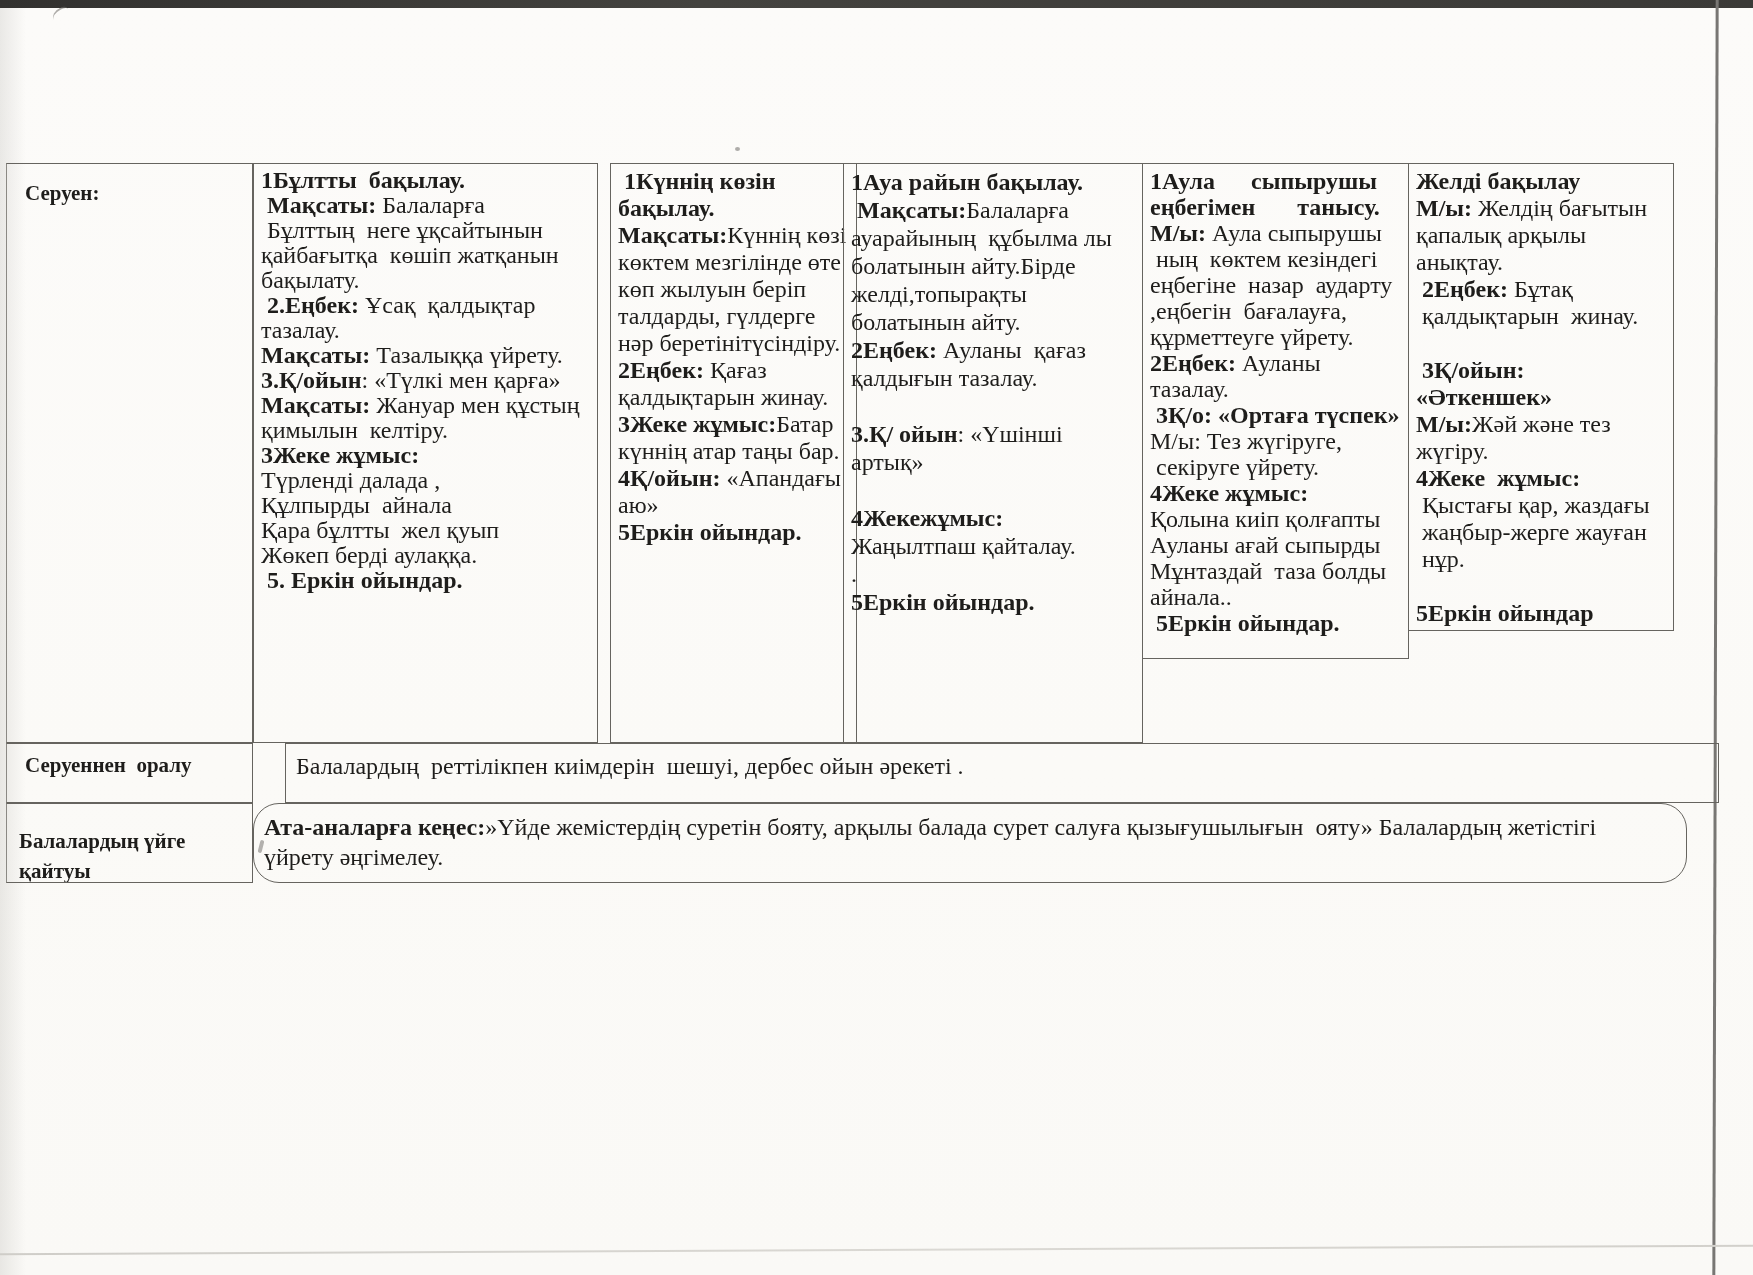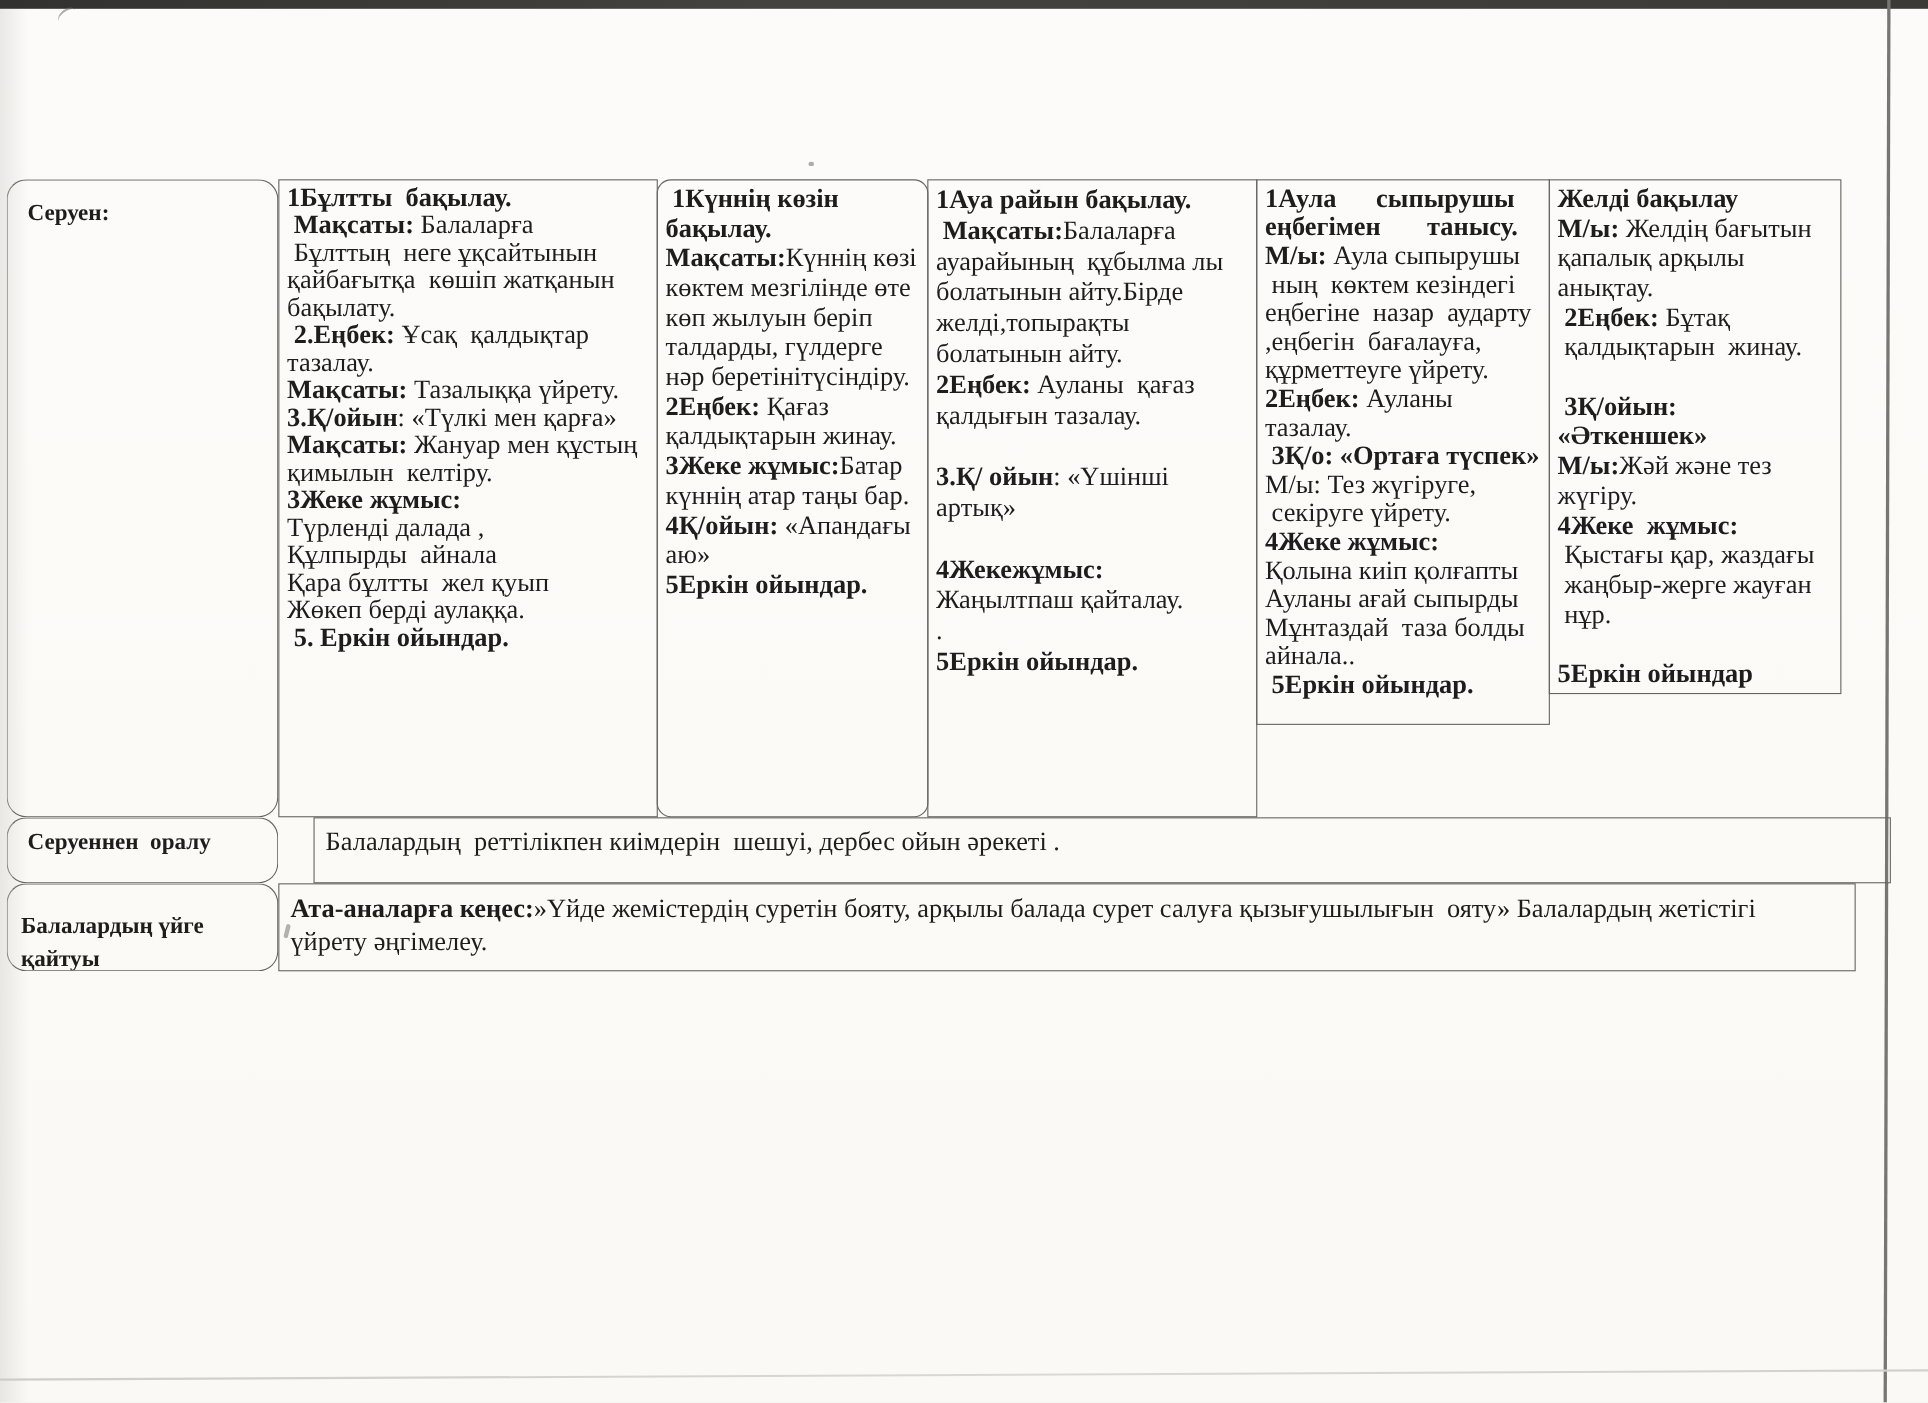--- a/index.html
+++ b/index.html
@@ -28,21 +28,21 @@
     position:absolute;left:0;top:1249px;width:1753px;height:2px;
     background:linear-gradient(90deg,#cfcdc8,#dbd9d4 55%,#d2d0cb);
     transform:rotate(-.28deg);
   }
   .cell{
     position:absolute;box-sizing:border-box;border:1px solid #66645f;
     color:#1e1d1b;font-size:24px;line-height:26px;padding:4px 7px;
     overflow:hidden;
   }
   .cell .ln{white-space:pre-wrap;}
-  .lbl{font-weight:bold;font-size:21px;white-space:pre-wrap;border-left-color:#8b8984;border-radius:18px;}
+  .lbl{font-weight:bold;font-size:21px;white-space:pre-wrap;border-left-color:#8b8984;}
   .mark{position:absolute;pointer-events:none;}
   b{font-weight:bold;}
 </style>
 </head>
 <body>
 
 <div class="scan">
 
   <div class="topband"></div>
   <div class="leftshade"></div>
@@ -68,21 +68,21 @@
       <div class="ln"><b>Мақсаты:</b><span> Жануар мен құстың</span></div>
       <div class="ln"><span>қимылын  келтіру.</span></div>
       <div class="ln"><b>3Жеке жұмыс:</b></div>
       <div class="ln"><span>Түрленді далада ,</span></div>
       <div class="ln"><span>Құлпырды  айнала</span></div>
       <div class="ln"><span>Қара бұлтты  жел қуып</span></div>
       <div class="ln"><span>Жөкеп берді аулаққа.</span></div>
       <div class="ln"><b> 5. Еркін ойындар.</b></div>
     </div>
 
-  <div class="cell" style="left:597px;top:163px;width:247px;height:580px;line-height:27px;border-radius:13px;">
+  <div class="cell" style="left:610px;top:163px;width:247px;height:580px;line-height:27px;">
       <div class="ln"><b> 1Күннің көзін</b></div>
       <div class="ln"><b>бақылау.</b></div>
       <div class="ln"><b>Мақсаты:</b><span>Күннің көзі</span></div>
       <div class="ln"><span>көктем мезгілінде өте</span></div>
       <div class="ln"><span>көп жылуын беріп</span></div>
       <div class="ln"><span>талдарды, гүлдерге</span></div>
       <div class="ln"><span>нәр беретінітүсіндіру.</span></div>
       <div class="ln"><b>2Еңбек:</b><span> Қағаз</span></div>
       <div class="ln"><span>қалдықтарын жинау.</span></div>
       <div class="ln"><b>3Жеке жұмыс:</b><span>Батар</span></div>
@@ -153,18 +153,18 @@
 
   <div class="cell lbl" style="left:6px;top:743px;width:247px;height:60px;padding:8px 0 0 18px;">Серуеннен  оралу</div>
 
   <div class="cell" style="left:253px;top:743px;width:1434px;height:60px;padding:8px 10px;line-height:28px;margin-left:32px;">
       <div class="ln"><span>Балалардың  реттілікпен киімдерін  шешуі, дербес ойын әрекеті .</span></div>
     </div>
 
   <div class="cell lbl" style="left:6px;top:803px;width:247px;height:80px;padding:22px 0 0 12px;line-height:30px;">Балалардың үйге
 қайтуы</div>
 
-  <div class="cell" style="left:253px;top:803px;width:1434px;height:80px;padding:8px 10px;line-height:30px;">
+  <div class="cell" style="left:253px;top:803px;width:1434px;height:80px;padding:8px 10px;line-height:30px;border-radius:26px;">
       <div class="ln"><b>Ата-аналарға кеңес:</b><span>»Үйде жемістердің суретін бояту, арқылы балада сурет салуға қызығушылығын  ояту» Балалардың жетістігі</span></div>
       <div class="ln"><span>үйрету әңгімелеу.</span></div>
     </div>
 
 </div>
 
 </body></html>

